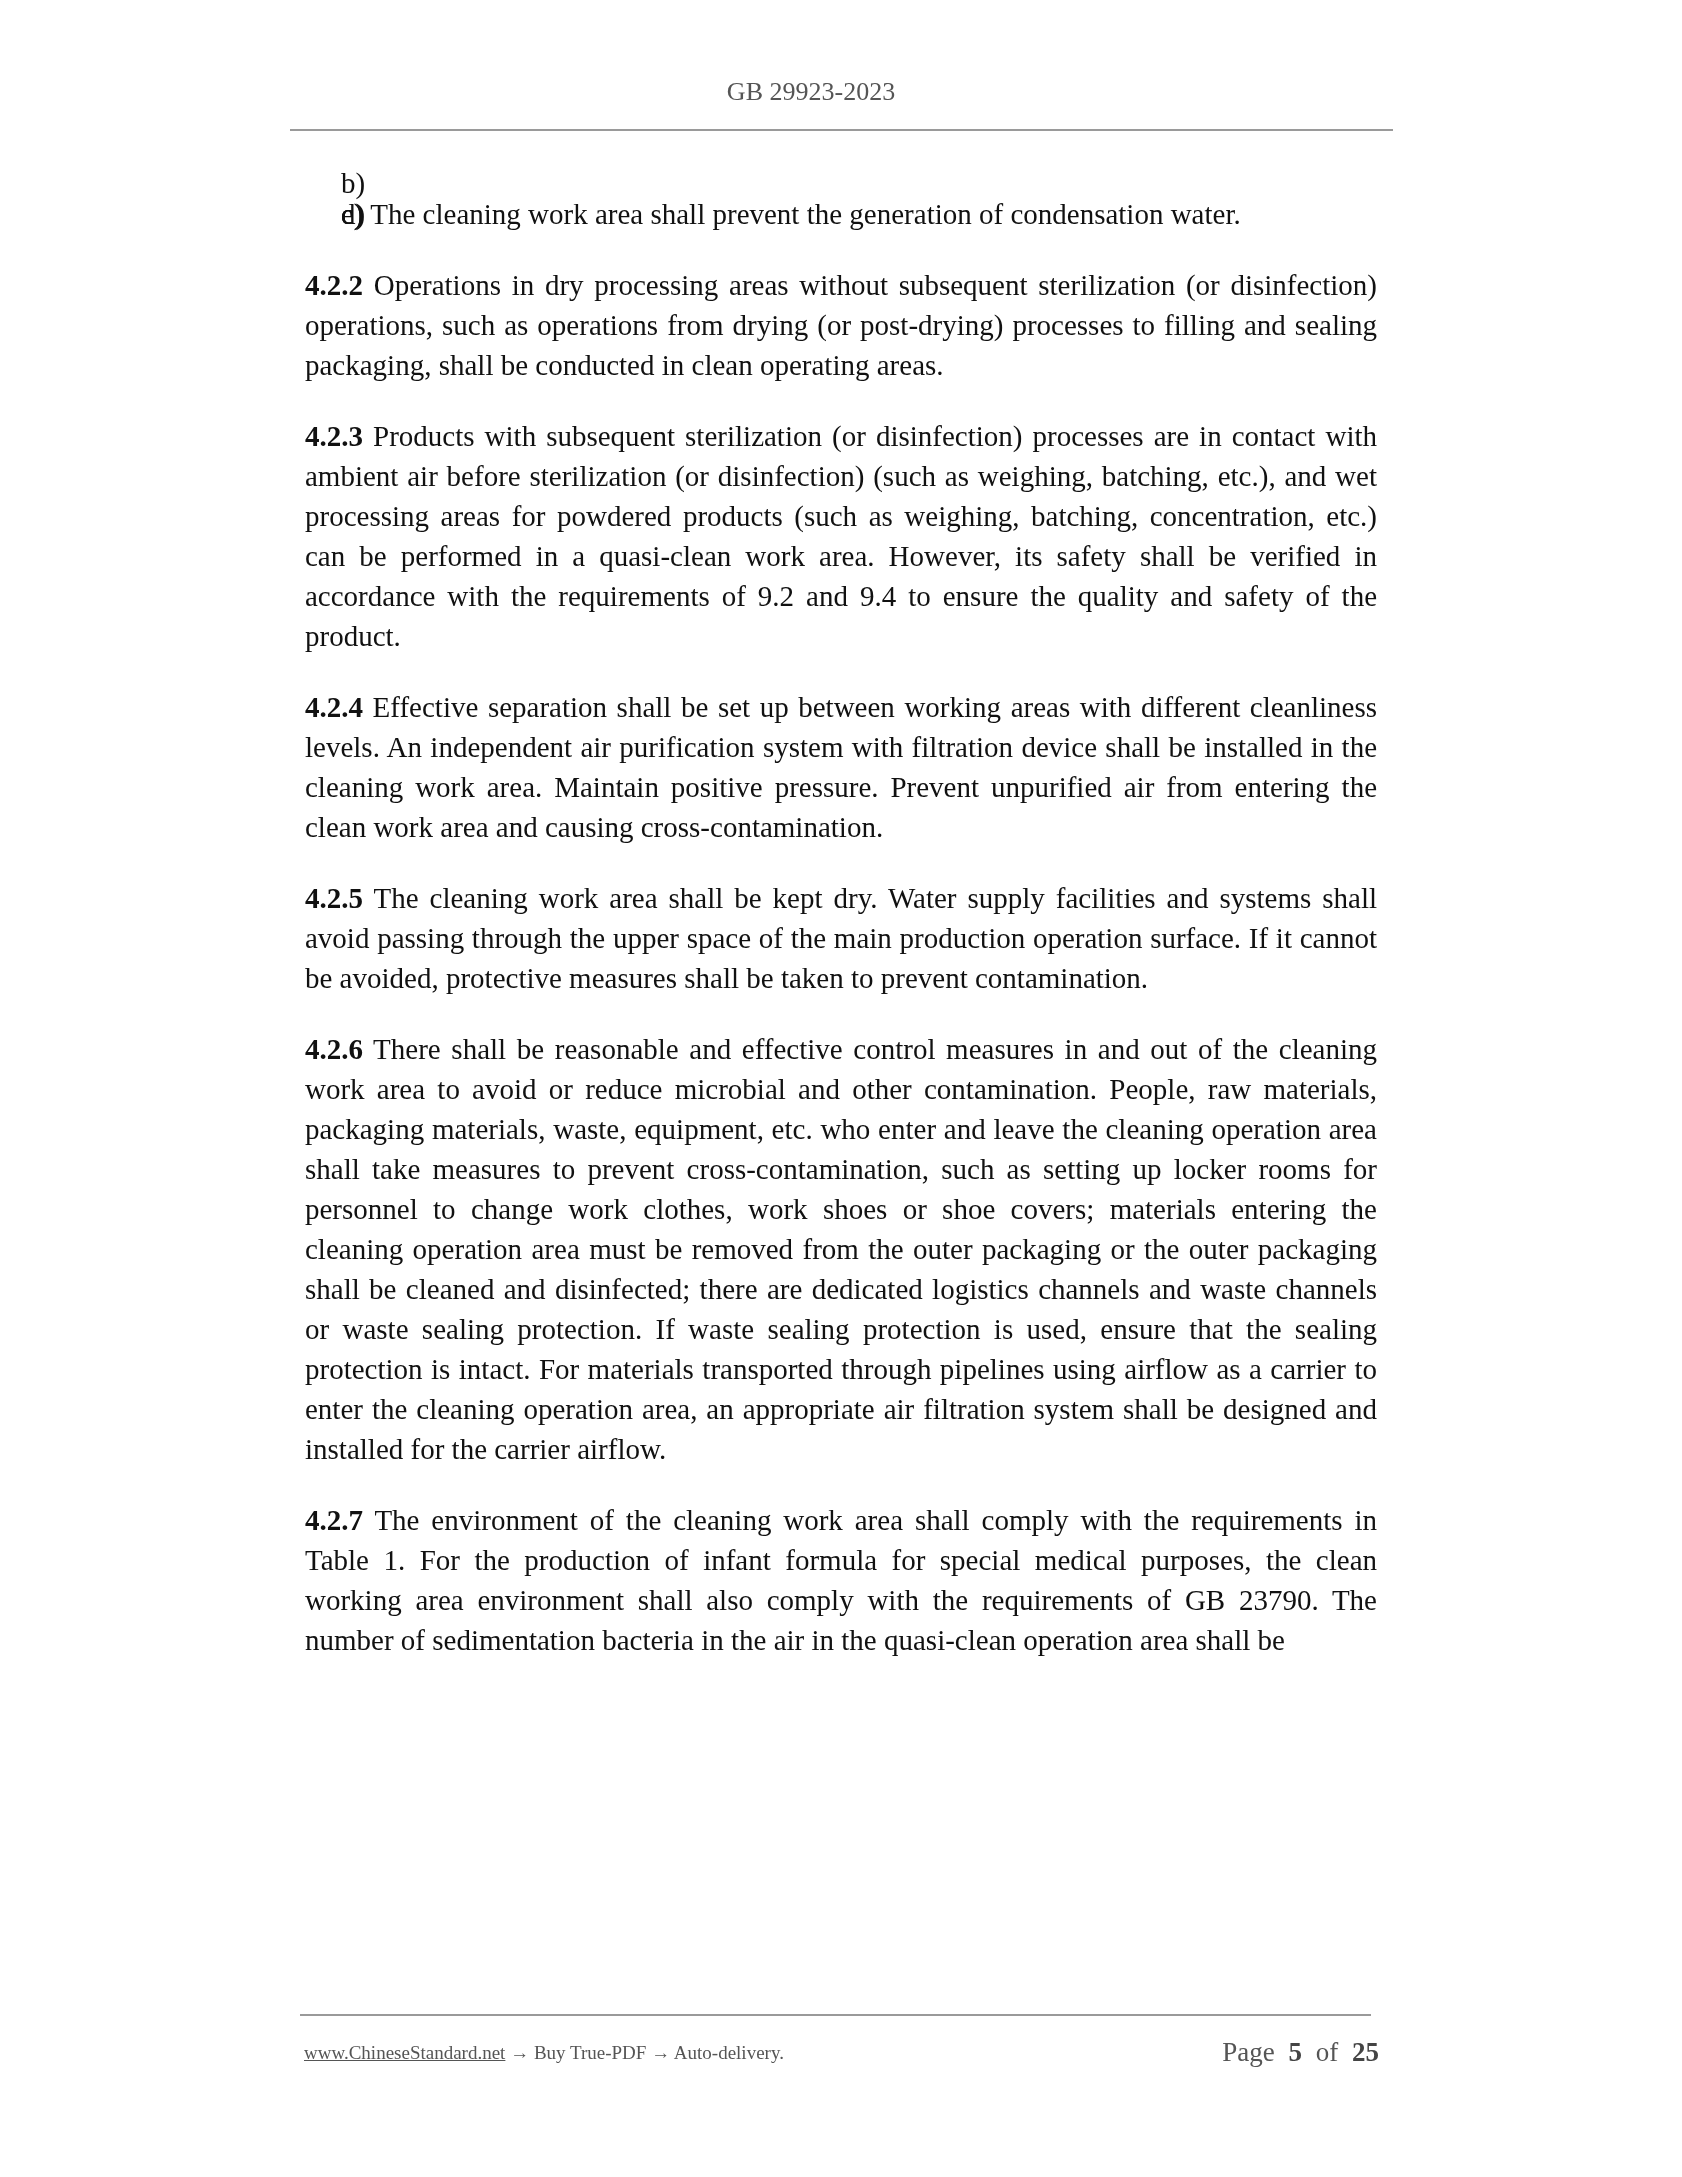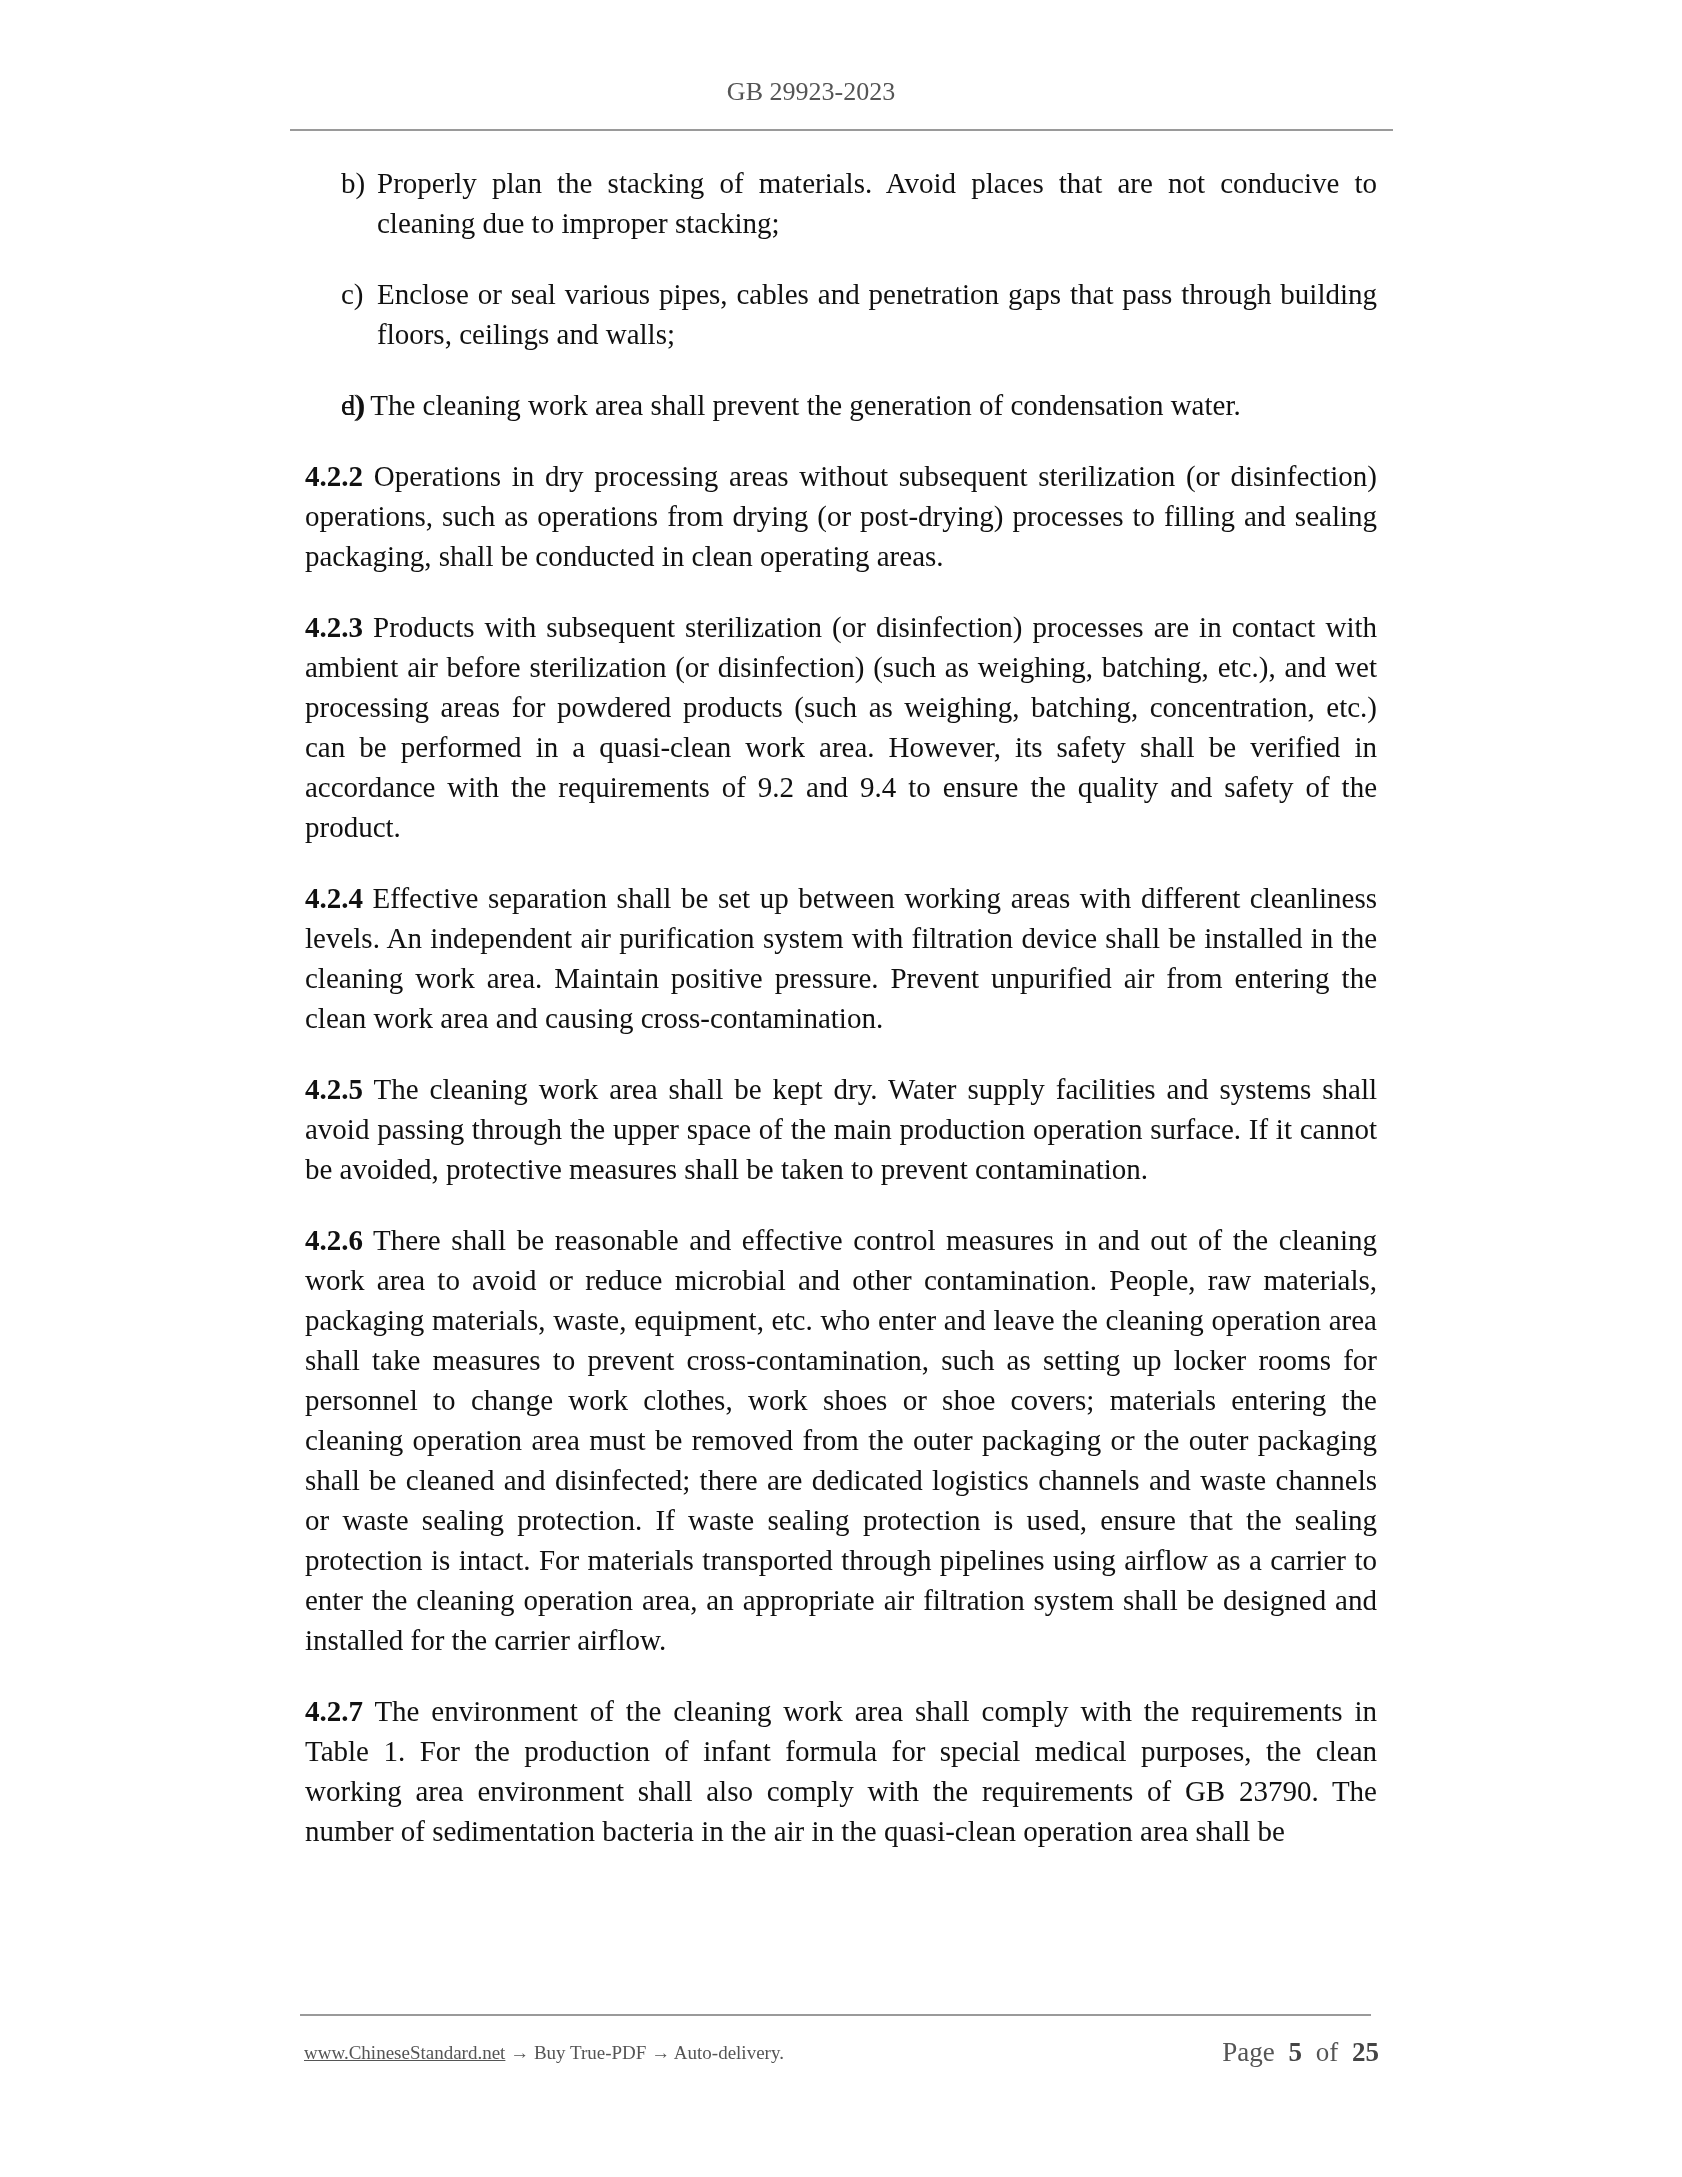--- a/index.html
+++ b/index.html
@@ -24,25 +24,23 @@
 </style>
 </head>
 <body>
 
 <div class="header-title">GB 29923-2023</div>
 <div class="rule header-rule"></div>
 
 <div class="body">
   <div class="item">
     <span class="marker">b)</span>
-    <span>Properly plan the stacking of materials. Avoid places that are not conducive to cleaning due to improper stacking;</span>
   </div>
   <div class="item">
     <span class="marker">c)</span>
-    <span>Enclose or seal various pipes, cables and penetration gaps that pass through building floors, ceilings and walls;</span>
   </div>
   <div class="item">
     <span class="marker">d)</span>
   </div>
   <div class="item single" style="padding-left:36px;">
     <span>e)</span>
     <span>The cleaning work area shall prevent the generation of condensation water.</span>
   </div>
 
   <p class="para">

